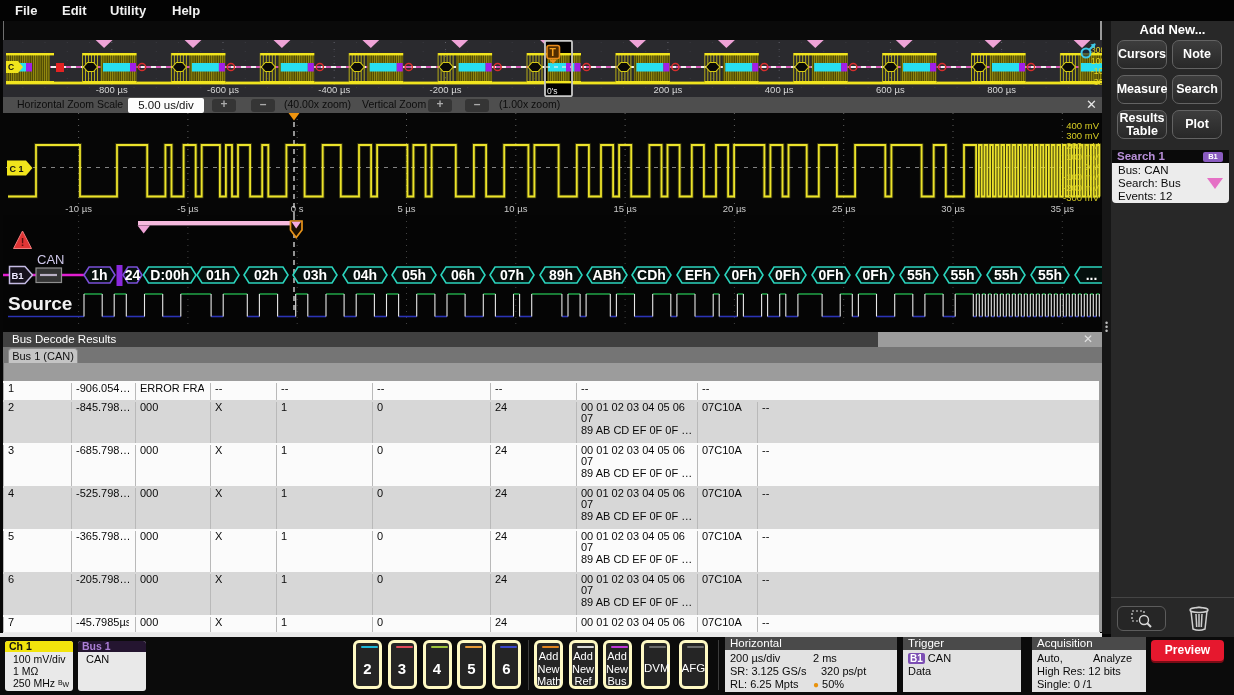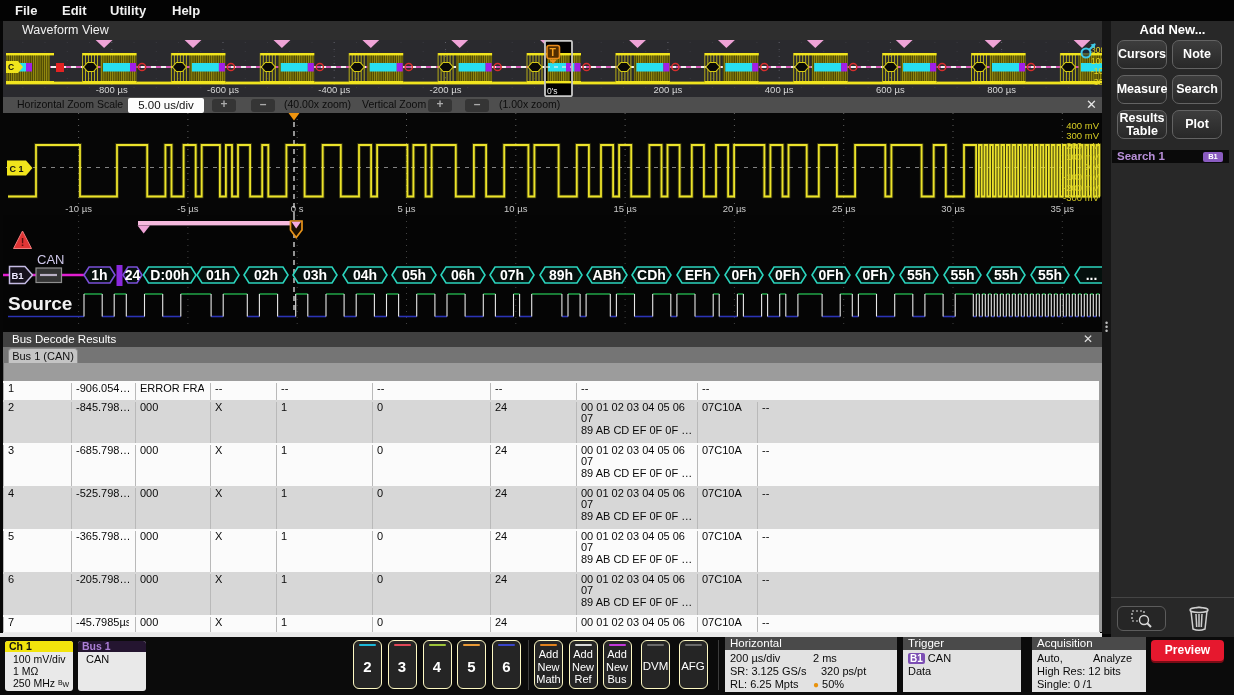--- a/index.html
+++ b/index.html
@@ -20,21 +20,21 @@
 #ztool .t { position:absolute; top:1px; }
 .zbtn { position:absolute; top:1.5px; width:24px; height:13px; background:#353535;
   border-radius:3px; color:#aaa; text-align:center; line-height:11px; font-size:12px; font-weight:bold; }
 #zinput { position:absolute; left:125px; top:0.5px; width:76px; height:15px; background:#fdfdfd;
   color:#111; text-align:center; font-size:11.5px; border-radius:2px; padding-top:1px; }
 #zplot { left:3px; top:113px; width:1099px; height:102px; background:#060606; }
 #dplot { left:3px; top:215px; width:1099px; height:117px; background:#050505; }
 
 #twin { left:3px; top:332px; width:1099px; height:300px; background:#9c9c9c;
   border-left:1px solid #6f6f6f; border-right:2px solid #9a9a9a; }
-#ttitle { left:3px; top:332px; width:1099px; height:15px; background:#404040; color:#fff;
+#ttitle { left:3px; top:332px; width:875px; height:15px; background:#404040; color:#fff;
   font-size:11.5px; padding:1px 0 0 9px; }
 #ttabs { left:3px; top:347px; width:1099px; height:16px; background:#757575; }
 #ttab { position:absolute; left:5px; top:1px; width:70px; height:15px; background:#c4c4c4;
   border-radius:4px 4px 0 0; color:#101010; font-size:11px; text-align:center; padding-top:1px;
   border:1px solid #8e8e8e; border-bottom:none; }
 #thead { left:3px; top:363px; width:1099px; height:18px;
   background:linear-gradient(#a0a0a0,#7b7b7b); }
 .hc { position:absolute; top:2px; color:#fff; font-size:11px; padding-left:4px;
   border-left:1px solid #c4c4c4; height:14px; overflow:hidden; white-space:nowrap; }
 #tbody { left:3px; top:381px; width:1096px; height:251px; background:#fbfbfb; overflow:hidden; }
@@ -60,21 +60,21 @@
 #zoomb { left:1117px; top:606px; width:49px; height:25px; background:#262626;
   border:1px solid #5c5c5c; border-radius:6px; }
 
 #bbar { left:0; top:637px; width:1234px; height:58px; background:#0b0b0b; }
 #bwhite { left:0; top:633px; width:1102px; height:4px; background:#e9e9e9; }
 .badge { position:absolute; top:641px; width:68px; height:50px; border-radius:3px;
   overflow:hidden; background:#e9e9e9; }
 .bhd { height:11px; font-size:10.5px; font-weight:bold; padding:0 0 0 4px; line-height:11px; }
 .bbody { font-size:10.5px; color:#0a0a0a; padding:2px 0 0 8px; line-height:11.5px; }
 .chb { position:absolute; top:640px; width:29px; height:49px; background:#252525;
-  border:1px solid #fef9c3; border-radius:6px; }
+  border:3px solid #fef9c3; border-radius:6px; }
 .chline { position:absolute; left:5px; top:2.5px; width:17px; height:2px; border-radius:1px; }
 .chn { position:absolute; width:100%; top:17px; text-align:center; color:#fff; font-size:15px; font-weight:600; }
 .cht { position:absolute; width:100%; top:7px; text-align:center; color:#fff; font-size:11px; line-height:12.5px; }
 .chm { position:absolute; width:100%; top:19px; text-align:center; color:#fff; font-size:11.5px; }
 .ipanel { position:absolute; top:637px; height:68px; }
 .iphd { height:13px; background:#4a4a4a; color:#fff; font-size:11.5px; padding:0 0 0 5px; line-height:13px; }
 .ipbody { background:#e2e2e2; color:#0a0a0a; font-size:11px; line-height:13px; padding:1px 0 0 5px;
   height:42px; }
 #preview { position:absolute; left:1151px; top:640px; width:73px; height:21px;
   background:#e6182e; border-radius:4px; color:#fff; font-weight:bold; font-size:12px;
@@ -83,21 +83,20 @@
 </style></head><body>
 <div id="app">
   <div class="abs" id="menu">
     <span style="left:15px">File</span>
       <span style="left:62px">Edit</span>
     <span style="left:110px">Utility</span>
       <span style="left:172px">Help</span>
   </div>
 
   <div class="abs" id="wview"></div>
-  <div class="abs" id="wvtitle">Waveform View</div>
   <div class="abs" id="ovplot">
     <svg width="1099" height="57" viewBox="3 0 1099 57">
       <defs>
           <pattern id="burst" width="2.2" height="30" patternUnits="userSpaceOnUse">
         <rect width="2.2" height="30" fill="#4a4504"></rect>
         <rect width="1" height="30" fill="#9a9010"></rect>
       </pattern>
         </defs>
       <line x1="111.8" y1="2" x2="111.8" y2="55" stroke="#aab" stroke-width="1" stroke-dasharray="1 6" opacity="0.35"></line>
         <line x1="223.0" y1="2" x2="223.0" y2="55" stroke="#aab" stroke-width="1" stroke-dasharray="1 6" opacity="0.35"></line>
@@ -797,20 +796,25 @@
   <div class="abs" id="rpanel"></div>
   <div class="abs" id="addnew">Add New...</div>
   <div class="rbtn" style="left:1117px;top:40px">Cursors</div>
   <div class="rbtn" style="left:1172px;top:40px">Note</div>
   <div class="rbtn" style="left:1117px;top:75px">Measure</div>
   <div class="rbtn" style="left:1172px;top:75px">Search</div>
   <div class="rbtn" style="left:1117px;top:110px">Results<br>Table</div>
   <div class="rbtn" style="left:1172px;top:110px">Plot</div>
   <div class="abs" id="s1hdr">Search 1</div>
   <div class="abs" id="s1badge">B1</div>
+  <div class="abs" id="s1body">Bus: CAN<br>Search: Bus<br>Events: 12
+    <svg style="position:absolute;right:5px;top:14px" width="18" height="14">
+        <polygon points="1,1 17,1 9,12" fill="#e570c5"></polygon>
+      </svg>
+  </div>
   <div class="abs" id="rdiv"></div>
   <div class="abs" id="zoomb">
     <svg width="47" height="23">
         <g stroke="#d8d8d8" fill="none">
       <rect x="14" y="4" width="12" height="10" stroke-dasharray="2 2" stroke-width="1.2"></rect>
       <circle cx="26" cy="13" r="4.5" stroke-width="1.4" fill="#262626"></circle>
       <line x1="29" y1="16" x2="33" y2="20" stroke-width="2"></line>
     </g>
       </svg>
   </div>

